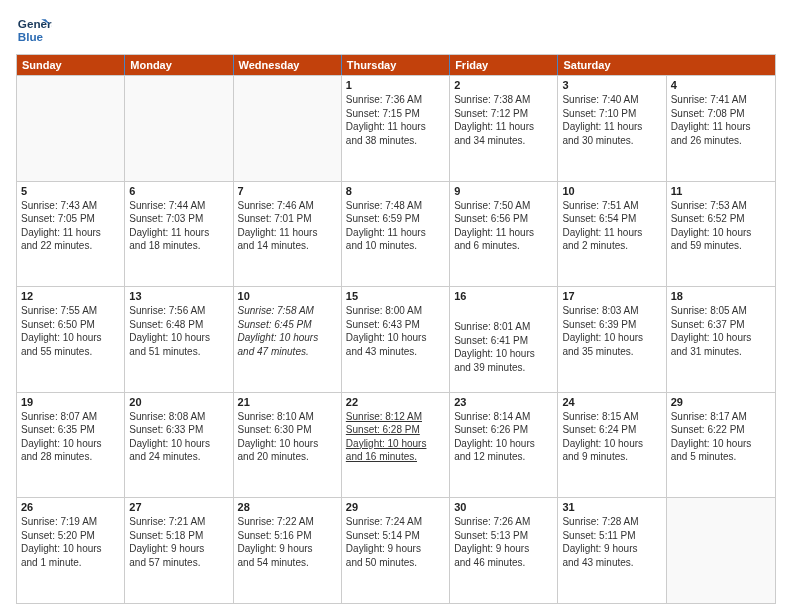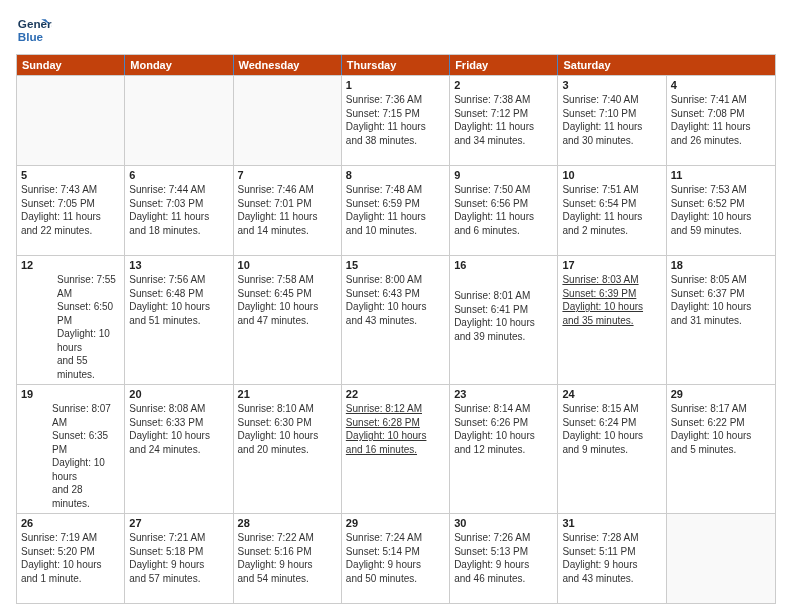--- a/index.html
+++ b/index.html
@@ -209,72 +209,72 @@
             <div class="cell-day">11</div>
             <div class="cell-info" style="white-space: pre-line;">Sunrise: 7:53 AM
 Sunset: 6:52 PM
 Daylight: 10 hours
 and 59 minutes.</div>
           </div>
         </div>
         <div class="cal-row">
           <div class="cal-cell">
             <div class="cell-day">12</div>
-            <div class="cell-info" style="white-space: pre-line; margin-left: 36px;">Sunrise: 7:55 AM
+            <div class="cell-info" style="white-space: pre-line;">Sunrise: 7:55 AM
 Sunset: 6:50 PM
 Daylight: 10 hours
 and 55 minutes.</div>
           </div>
           <div class="cal-cell">
             <div class="cell-day">13</div>
             <div class="cell-info" style="white-space: pre-line;">Sunrise: 7:56 AM
 Sunset: 6:48 PM
 Daylight: 10 hours
 and 51 minutes.</div>
           </div>
           <div class="cal-cell">
             <div class="cell-day">10</div>
-            <div class="cell-info" style="white-space: pre-line;">Sunrise: 7:58 AM
+            <div class="cell-info" style="white-space: pre-line; font-style: italic;">Sunrise: 7:58 AM
 Sunset: 6:45 PM
 Daylight: 10 hours
 and 47 minutes.</div>
           </div>
           <div class="cal-cell">
             <div class="cell-day">15</div>
             <div class="cell-info" style="white-space: pre-line;">Sunrise: 8:00 AM
 Sunset: 6:43 PM
 Daylight: 10 hours
 and 43 minutes.</div>
           </div>
           <div class="cal-cell">
             <div class="cell-day">16</div>
             <div class="cell-info" style="white-space: pre-line; margin-top: 16px;">Sunrise: 8:01 AM
 Sunset: 6:41 PM
 Daylight: 10 hours
 and 39 minutes.</div>
           </div>
           <div class="cal-cell">
             <div class="cell-day">17</div>
-            <div class="cell-info" style="white-space: pre-line; text-decoration: underline;">Sunrise: 8:03 AM
+            <div class="cell-info" style="white-space: pre-line;">Sunrise: 8:03 AM
 Sunset: 6:39 PM
 Daylight: 10 hours
 and 35 minutes.</div>
           </div>
           <div class="cal-cell">
             <div class="cell-day">18</div>
             <div class="cell-info" style="white-space: pre-line;">Sunrise: 8:05 AM
 Sunset: 6:37 PM
 Daylight: 10 hours
 and 31 minutes.</div>
           </div>
         </div>
         <div class="cal-row">
           <div class="cal-cell">
             <div class="cell-day">19</div>
-            <div class="cell-info" style="white-space: pre-line; margin-left: 31px;">Sunrise: 8:07 AM
+            <div class="cell-info" style="white-space: pre-line;">Sunrise: 8:07 AM
 Sunset: 6:35 PM
 Daylight: 10 hours
 and 28 minutes.</div>
           </div>
           <div class="cal-cell">
             <div class="cell-day">20</div>
             <div class="cell-info" style="white-space: pre-line;">Sunrise: 8:08 AM
 Sunset: 6:33 PM
 Daylight: 10 hours
 and 24 minutes.</div>

